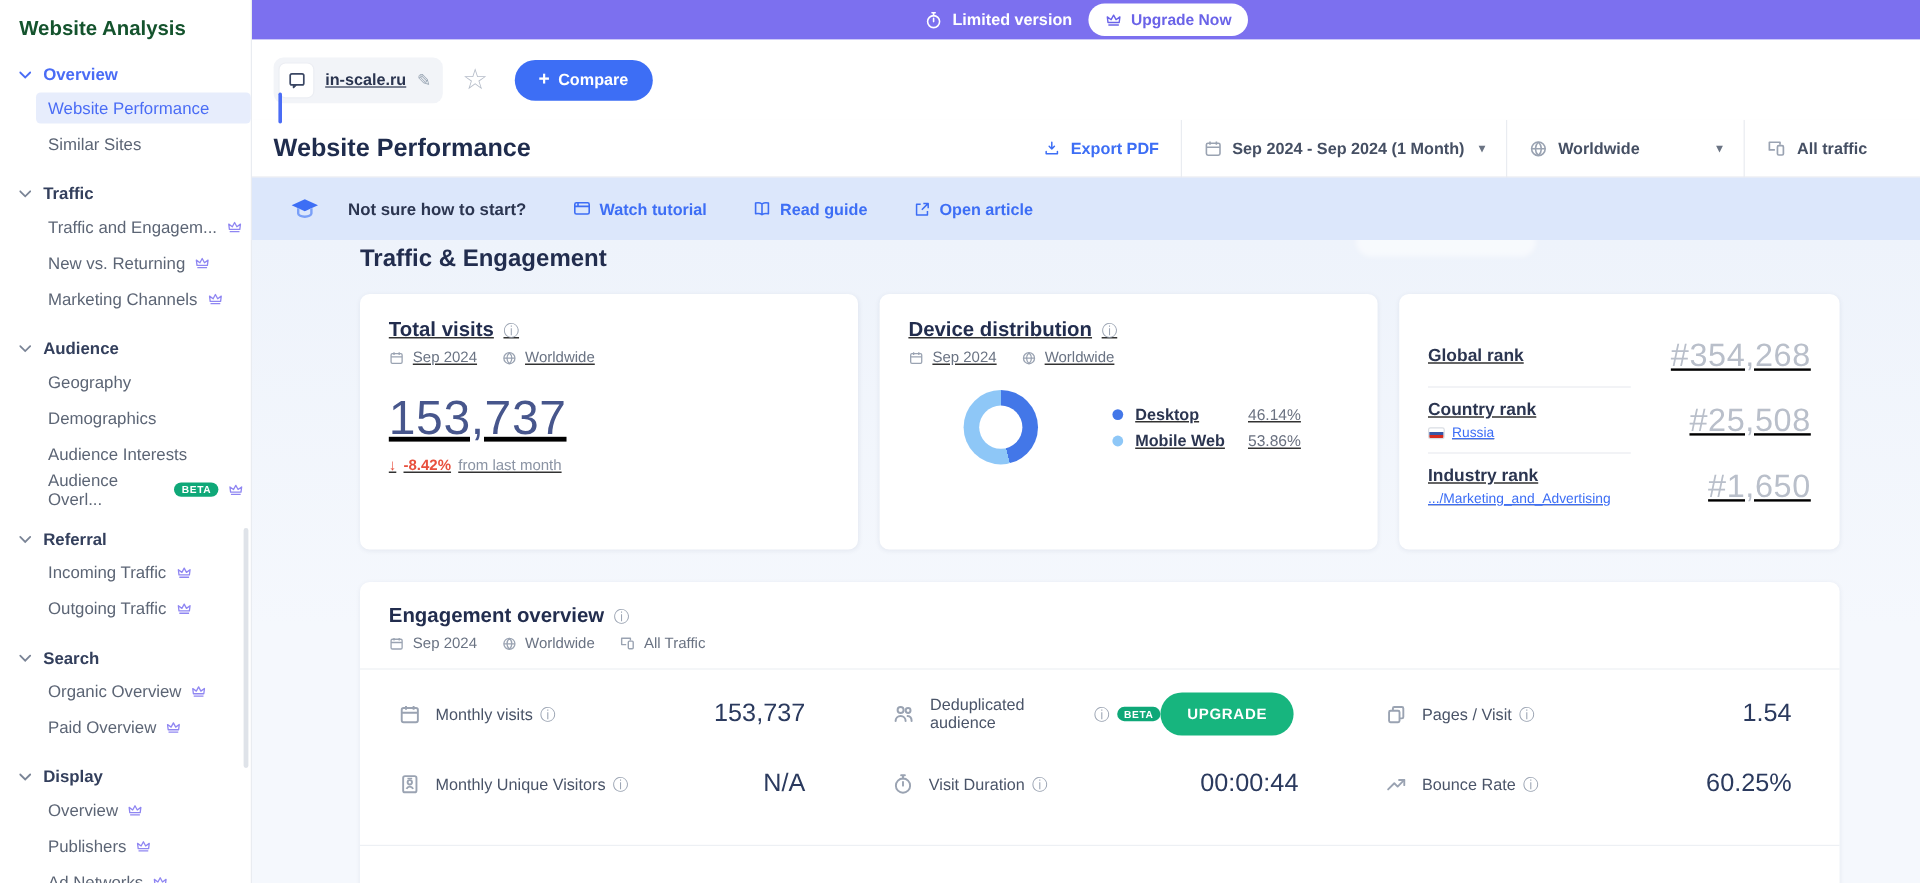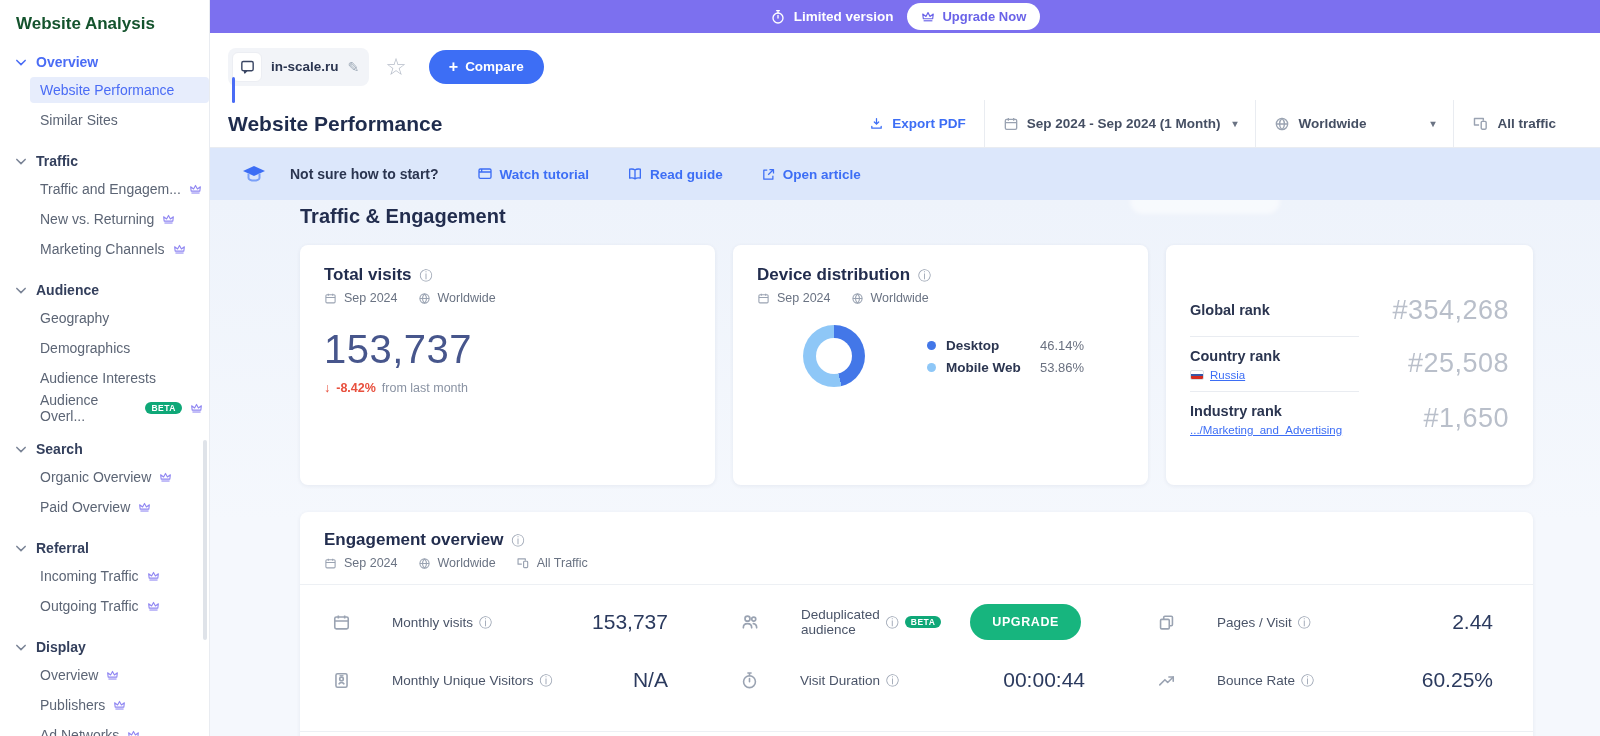--- a/index.html
+++ b/index.html
@@ -35,21 +35,21 @@
   .upgrade-pill { display:flex; align-items:center; gap:7px; background:#fff; color:#6a63e8;
     font-size:13px; font-weight:700; border-radius:16px; padding:6px 14px; border:none; cursor:pointer; }
 
   
   .domainbar { position:absolute; left:210px; top:33px; right:0; height:67px; background:#fff;
     display:flex; align-items:center; padding-left:18px; gap:16px; }
   .domain-chip { display:flex; align-items:center; background:#f2f4f8; border-radius:8px; height:38px;
     padding:0 10px 0 4px; gap:9px; cursor:pointer; }
   .domain-chip .icon-box { width:30px; height:30px; background:#fff; border-radius:6px;
     display:flex; align-items:center; justify-content:center; border:1px solid #eceef3; }
-  .domain-chip .domain { font-size:13.5px; font-weight:700; color:#2b3550; }
+  .domain-chip .domain { font-size:13.5px; font-weight:700; color:#2b3550;text-decoration:underline; }
   .domain-chip .pencil { color:#9aa6b4; font-size:14px; }
   .fav-star { font-size:24px; color:#b6bdc9; line-height:1; cursor:pointer; }
   .compare-btn { display:flex; align-items:center; gap:7px; background:#3d6ef5; color:#fff;
     border:none; border-radius:18px; height:34px; padding:0 20px; font-size:13.5px; font-weight:700;
     cursor:pointer; margin-left:6px; }
   .compare-btn .plus { font-size:16px; font-weight:600; }
 
   
   .pageheader { position:absolute; left:210px; top:100px; right:0; height:48px; background:#fff;
     border-bottom:1px solid #e9ecf1; display:flex; align-items:center; box-shadow:0 1px 2px rgba(40,50,90,.04); }
@@ -73,21 +73,21 @@
 
   
   .main { position:absolute; left:210px; top:200px; right:0; bottom:0;
     background:linear-gradient(180deg,#eef3fb 0%,#f5f8fd 60%); overflow:hidden; }
   .content { position:absolute; left:90px; right:67px; top:0; }
   .ghost-pill { position:absolute; left:830px; top:-12px; width:150px; height:26px;
     background:rgba(255,255,255,.55); border-radius:13px; filter:blur(2px); }
   .section-title { font-size:20px; font-weight:700; color:#222d4e; padding-top:5px; }
   .cards-row { display:flex; gap:18px; margin-top:17px; }
   .card { background:#fff; border-radius:8px; box-shadow:0 1px 4px rgba(30,40,90,.07); }
-  .card.small { flex:1 1 0; height:240px; padding:20px 24px; }
+  .card.small { flex:1 1 0; height:213px; padding:20px 24px;text-decoration:underline; }
   .card-title-row { display:flex; align-items:center; gap:8px; }
   .card-title { font-size:17px; font-weight:700; color:#222d4e; }
   .info { color:#9aa3b2; font-size:13px; line-height:1; cursor:pointer; }
   .meta-row { display:flex; align-items:center; gap:7px; margin-top:6px; font-size:12.5px; color:#6a7383; }
   .meta-row .sep { width:6px; }
   .big-number { font-size:40px; font-weight:400; color:#47568c; margin-top:22px; letter-spacing:.5px; }
   .change-row { display:flex; align-items:center; gap:6px; margin-top:9px; font-size:12.5px; }
   .change-neg { color:#e8503e; font-weight:600; }
   .change-note { color:#8a93a3; }
 
@@ -110,21 +110,21 @@
   .rank-value { font-size:27px; color:#b9bfca; font-weight:400; letter-spacing:.5px; }
   .rank-div { height:1px; background:#e9ecf1; margin-left:24px; width:46%; }
   .flag-ru { width:14px; height:10px; border-radius:2px; overflow:hidden; border:1px solid #d9dde3;
     background:linear-gradient(180deg,#fff 0 33%,#3757a6 33% 66%,#d52b1e 66% 100%); }
 
   
   .eng-card { margin-top:27px; }
   .eng-header { padding:18px 24px 0; }
   .eng-divider { height:1px; background:#edf0f4; margin-top:14px; }
   .eng-grid { display:grid; grid-template-columns:1fr 1fr 1fr; padding:8px 0; }
-  .metric { display:flex; align-items:center; height:58px; padding:0 40px 0 32px;gap:29px; }
+  .metric { display:flex; align-items:center; height:58px; padding:0 40px 0 32px; }
   .metric .mlabel { font-size:13.5px; color:#4a5468; margin-left:12px; display:flex; align-items:center; gap:6px; }
   .metric .mvalue { margin-left:auto; font-size:21px; color:#2b3a5e; }
   .upgrade-btn { margin-left:auto; margin-right:4px; background:#17b57e; border:none; color:#fff;
     font-size:12.5px; font-weight:700; letter-spacing:.6px; border-radius:18px; height:36px;
     padding:0 22px; cursor:pointer; }
   .eng-footer { height:45px; display:flex; align-items:flex-end; justify-content:flex-end;
     padding-right:40px; gap:8px;margin-left:32px; }
   .trends-link { color:#5a63e8; font-size:13.5px; font-weight:700; cursor:pointer; }
 </style>
 </head>
@@ -218,62 +218,62 @@
     </div>
   </div>
 
   <div class="sb-section">
     <div class="sb-sec-head">
       <span class="chev">
           <svg viewBox="0 0 12 8" width="10" height="7">
             <path d="M1 1.5 6 6.5 11 1.5" fill="none" stroke="currentColor" stroke-width="1.8" stroke-linecap="round"></path>
           </svg>
         </span>
-      <span>Search</span>
-    </div>
-    <div class="sb-item">
-      <span>Organic Overview</span>
-      <span class="crown">
-          <svg viewBox="0 0 24 24" width="13" height="13" fill="none" stroke="#8f86f2" stroke-width="2" stroke-linejoin="round">
-            <path d="M4 15 3 7l5.5 4L12 4.5 15.5 11 21 7l-1 8z"></path>
-            <path d="M4.5 18.5h15"></path>
-          </svg>
-        </span>
-    </div>
-    <div class="sb-item">
-      <span>Paid Overview</span>
+      <span>Referral</span>
+    </div>
+    <div class="sb-item">
+      <span>Incoming Traffic</span>
+      <span class="crown">
+          <svg viewBox="0 0 24 24" width="13" height="13" fill="none" stroke="#8f86f2" stroke-width="2" stroke-linejoin="round">
+            <path d="M4 15 3 7l5.5 4L12 4.5 15.5 11 21 7l-1 8z"></path>
+            <path d="M4.5 18.5h15"></path>
+          </svg>
+        </span>
+    </div>
+    <div class="sb-item">
+      <span>Outgoing Traffic</span>
       <span class="crown">
           <svg viewBox="0 0 24 24" width="13" height="13" fill="none" stroke="#8f86f2" stroke-width="2" stroke-linejoin="round">
             <path d="M4 15 3 7l5.5 4L12 4.5 15.5 11 21 7l-1 8z"></path>
             <path d="M4.5 18.5h15"></path>
           </svg>
         </span>
     </div>
   </div>
 
   <div class="sb-section">
     <div class="sb-sec-head">
       <span class="chev">
           <svg viewBox="0 0 12 8" width="10" height="7">
             <path d="M1 1.5 6 6.5 11 1.5" fill="none" stroke="currentColor" stroke-width="1.8" stroke-linecap="round"></path>
           </svg>
         </span>
-      <span>Referral</span>
-    </div>
-    <div class="sb-item">
-      <span>Incoming Traffic</span>
-      <span class="crown">
-          <svg viewBox="0 0 24 24" width="13" height="13" fill="none" stroke="#8f86f2" stroke-width="2" stroke-linejoin="round">
-            <path d="M4 15 3 7l5.5 4L12 4.5 15.5 11 21 7l-1 8z"></path>
-            <path d="M4.5 18.5h15"></path>
-          </svg>
-        </span>
-    </div>
-    <div class="sb-item">
-      <span>Outgoing Traffic</span>
+      <span>Search</span>
+    </div>
+    <div class="sb-item">
+      <span>Organic Overview</span>
+      <span class="crown">
+          <svg viewBox="0 0 24 24" width="13" height="13" fill="none" stroke="#8f86f2" stroke-width="2" stroke-linejoin="round">
+            <path d="M4 15 3 7l5.5 4L12 4.5 15.5 11 21 7l-1 8z"></path>
+            <path d="M4.5 18.5h15"></path>
+          </svg>
+        </span>
+    </div>
+    <div class="sb-item">
+      <span>Paid Overview</span>
       <span class="crown">
           <svg viewBox="0 0 24 24" width="13" height="13" fill="none" stroke="#8f86f2" stroke-width="2" stroke-linejoin="round">
             <path d="M4 15 3 7l5.5 4L12 4.5 15.5 11 21 7l-1 8z"></path>
             <path d="M4.5 18.5h15"></path>
           </svg>
         </span>
     </div>
   </div>
 
   <div class="sb-section">
@@ -610,21 +610,21 @@
           <span class="gicon">
               <svg viewBox="0 0 24 24" width="19" height="19" fill="none" stroke="currentColor" stroke-width="2" stroke-linejoin="round">
                 <rect x="8.5" y="4" width="11" height="12" rx="1.5"></rect>
                 <rect x="4.5" y="8" width="11" height="12" rx="1.5" fill="#fff"></rect>
               </svg>
             </span>
           <span class="mlabel">
               <span>Pages / Visit</span>
               <span class="info">ⓘ</span>
             </span>
-          <span class="mvalue">2.44</span>
+          <span class="mvalue">1.54</span>
         </div>
         <div class="metric">
           <span class="gicon">
               <svg viewBox="0 0 24 24" width="19" height="19" fill="none" stroke="currentColor" stroke-width="2" stroke-linejoin="round">
                 <rect x="5" y="3.5" width="14" height="17" rx="2"></rect>
                 <circle cx="12" cy="10" r="2.3"></circle>
                 <path d="M8.5 17c.8-1.7 2-2.5 3.5-2.5s2.7.8 3.5 2.5"></path>
                 <path d="M9.5 6h5" stroke-width="1.6"></path>
               </svg>
             </span>

